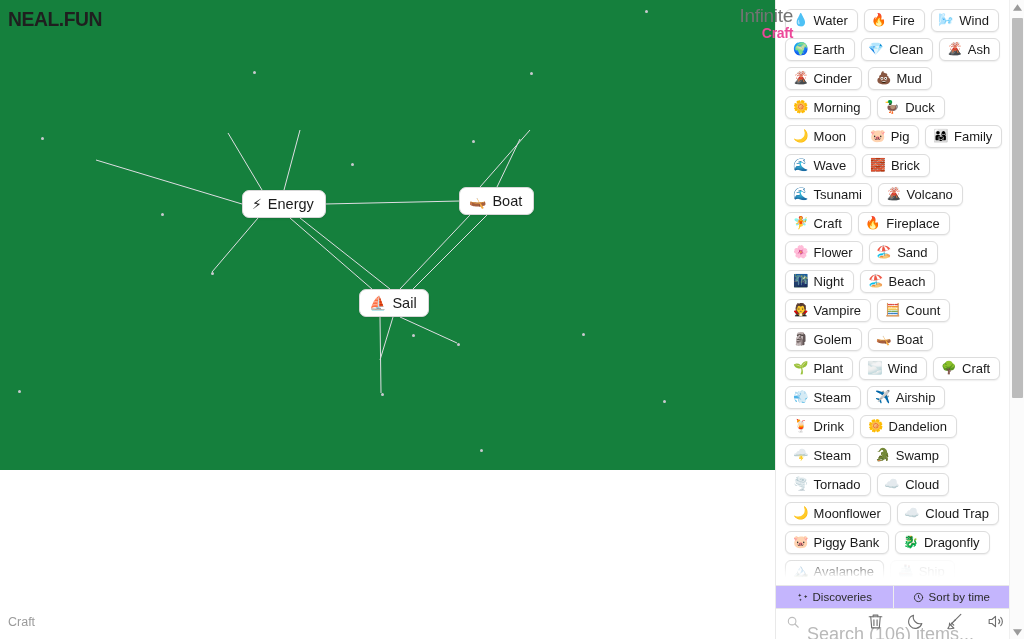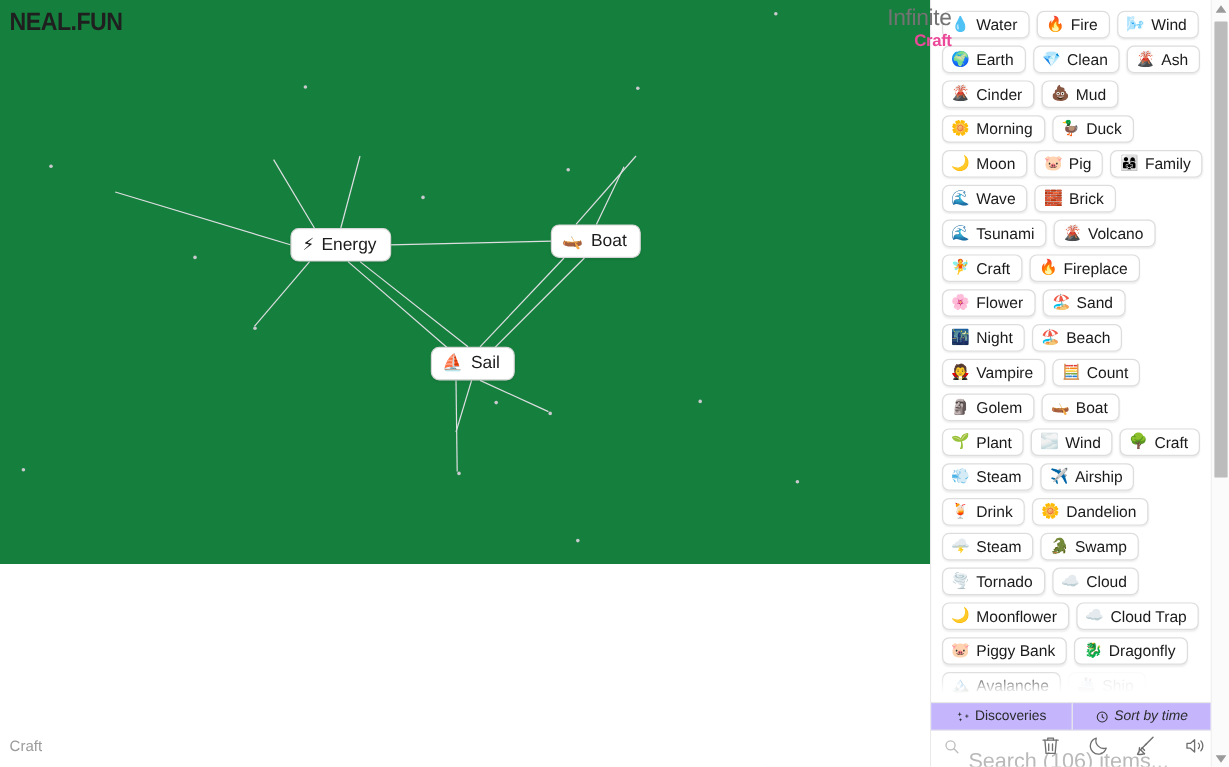--- a/index.html
+++ b/index.html
@@ -212,21 +212,21 @@
     display: flex;
     align-items: center;
     justify-content: center;
     gap: 5px;
     height: 22px;
     font-size: 11.5px;
     color: #2b2b2b;
     cursor: pointer;
     user-select: none;
   }
-  .tab + .tab { border-left: 1px solid #ededed; font-style: italic; }
+  .tab + .tab { border-left: 1px solid #ededed; }
   .tab svg { display: block; }
 
   
   #search-row {
     flex: 0 0 auto;
     display: flex;
     align-items: center;
     gap: 7px;
     height: 30px;
     padding: 0 10px;

